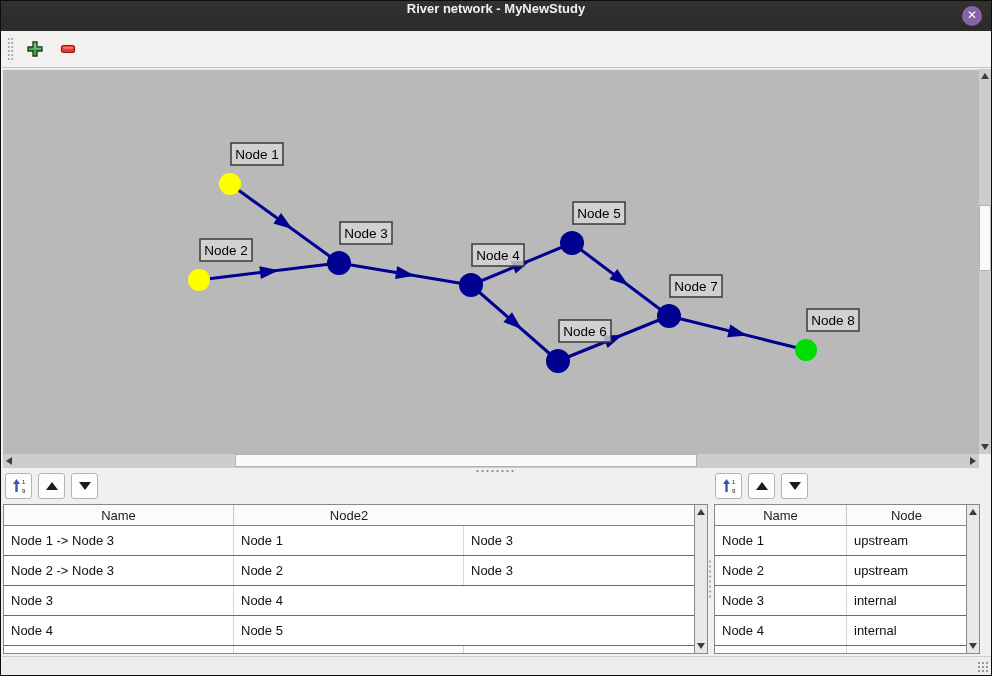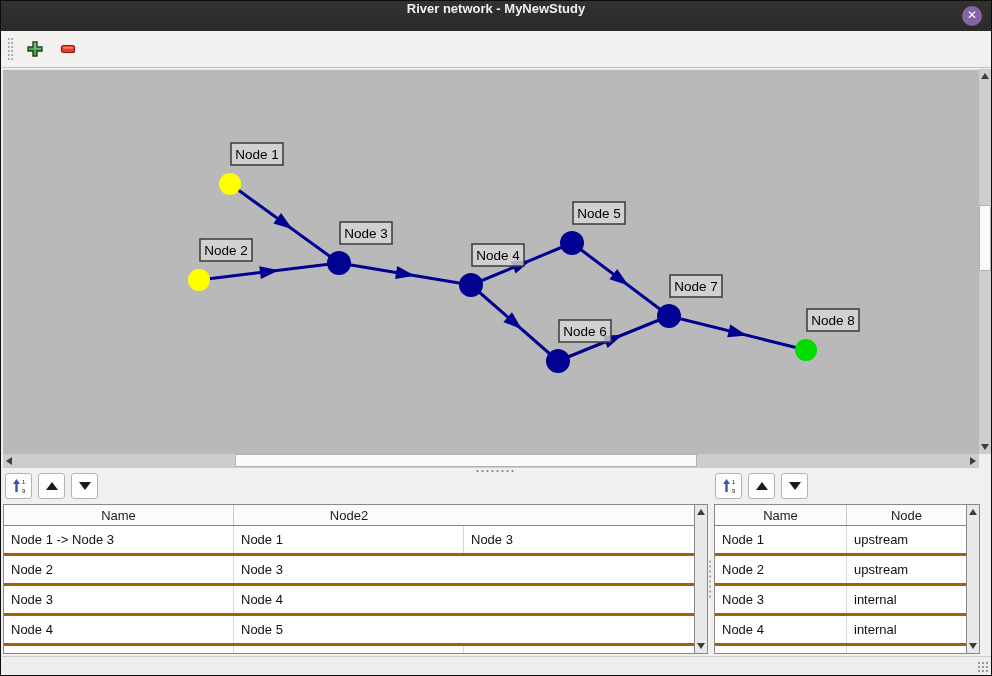--- a/index.html
+++ b/index.html
@@ -69,21 +69,21 @@
   
   .tablebox { position:absolute; top:503px; height:150px; background:#fff; border:1px solid #8a8886; overflow:hidden; }
   .tablebox.left  { left:2px;   width:692px; }
   .tablebox.right { left:713px; width:253px; }
   .thead { display:flex; height:21px; background:#fbfbfa; border-bottom:1px solid #d946ef; }
   .th {
     font-size:13px; color:#1a1a1a; display:flex; align-items:center; justify-content:center;
     border-right:1px solid #c9c7c5; height:100%;
   }
   .th:last-child { border-right:none; }
-  .trow { display:flex; height:30px; border-bottom:3px solid #a16207; background:#fff; }
+  .trow { display:flex; height:30px; border-bottom:1px solid #a16207; background:#fff; }
   .td {
     font-size:13px; color:#111; display:flex; align-items:center; padding-left:7px;
     border-right:1px solid #d9d7d5; height:100%; overflow:hidden; white-space:nowrap;
   }
   .td:last-child { border-right:none; }
   .tscroll { position:absolute; top:503px; width:13px; height:150px; background:#e9e8e6; border:1px solid #8a8886; border-left:none; }
   .tscroll.left { left:694px; } .tscroll.right { left:966px; }
   
   .statusbar {
     position:absolute; left:1px; top:655px; width:990px; height:20px;
@@ -219,20 +219,21 @@
       <div class="thead">
         <div class="th" style="width: 230px;">Name</div>
         <div class="th" style="width: 230px;">Node2</div>
       </div>
       <div class="trow">
         <div class="td" style="width: 230px;">Node 1 -&gt; Node 3</div>
         <div class="td" style="width: 230px;">Node 1</div>
         <div class="td" style="width: 230px;">Node 3</div>
       </div>
       <div class="trow">
+        <div class="td" style="width: 230px;">Node 2 -&gt; Node 3</div>
         <div class="td" style="width: 230px;">Node 2</div>
         <div class="td" style="width: 230px;">Node 3</div>
       </div>
       <div class="trow">
         <div class="td" style="width: 230px;">Node 3</div>
         <div class="td" style="width: 230px;">Node 4</div>
       </div>
       <div class="trow">
         <div class="td" style="width: 230px;">Node 4</div>
         <div class="td" style="width: 230px;">Node 5</div>

